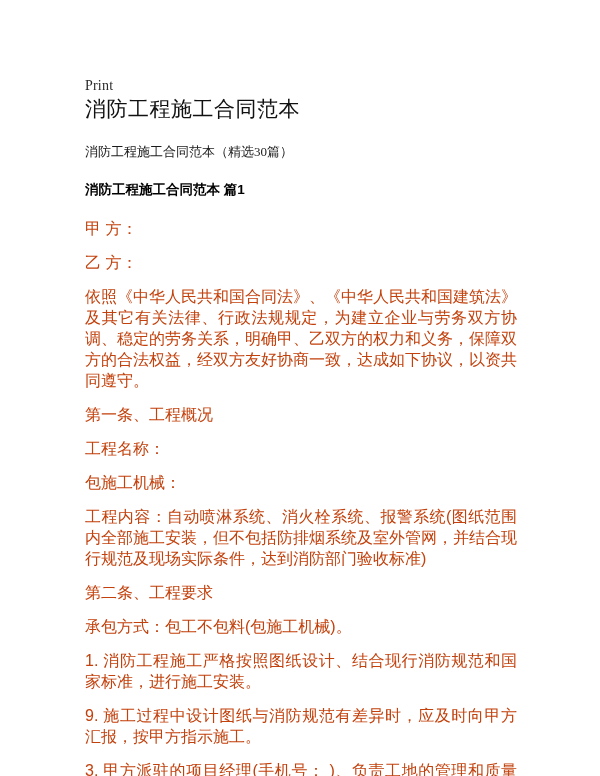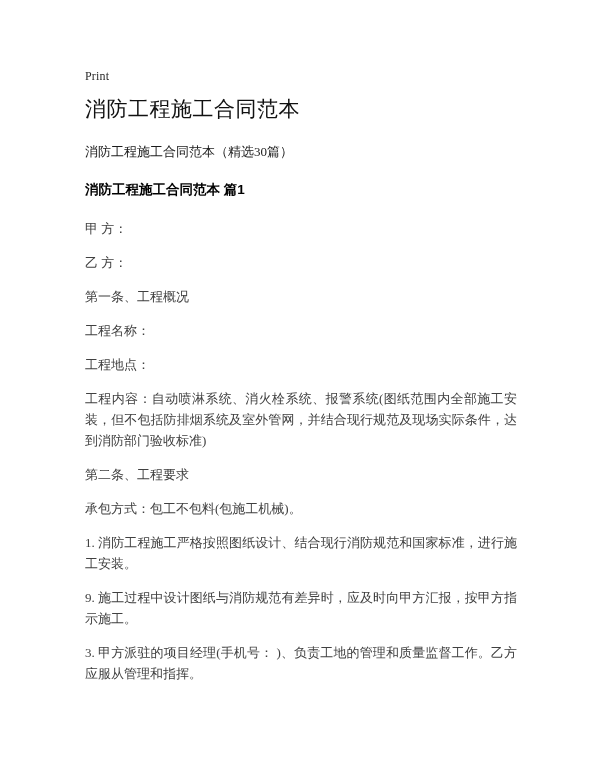--- a/index.html
+++ b/index.html
@@ -18,23 +18,23 @@
   .page {
     width: 600px;
     height: 776px;
     background: #ffffff;
     box-sizing: border-box;
     position: relative;
   }
   .print-label {
     position: absolute;
     left: 85px;
-    top: 69px;
+    top: 79px;
     font-family: "Liberation Serif", "DejaVu Serif", serif;
-    font-size: 12px;
+    font-size: 14px;
     line-height: 14px;
     color: #2b2b2b;
     letter-spacing: 0.2px;
   }
   .doc-body {
     position: absolute;
     left: 85px;
     top: 94px;
     width: 432px;
   }
@@ -55,27 +55,26 @@
     font-family: Liberation Serif, serif;
   }
   .section-heading {
     font-size: 13.5px;
     line-height: 20px;
     font-weight: bold;
     margin: 16px 0 18px 0;
     color: #000000;
   }
   .para {
-    font-size: 13px;
+    font-size: 16px;
     line-height: 21px;
     margin: 0 0 13px 0;
-    color: #404040;
+    color: #c2410c;
     text-align: justify;
     word-break: break-all;
-    font-family: Liberation Serif, serif;
   }
   .para:last-child {
     margin-bottom: 0;
   }
 </style>
 </head>
 <body>
 
 <div class="page">
 
@@ -85,23 +84,24 @@
 
     <h1 class="doc-title">消防工程施工合同范本</h1>
 
     <p class="subtitle">消防工程施工合同范本（精选30篇）</p>
 
     <p class="section-heading">消防工程施工合同范本 篇1</p>
 
     <div id="paragraph-container">
         <p class="para">甲 方：</p>
         <p class="para">乙 方：</p>
+        <p class="para">依照《中华人民共和国合同法》、《中华人民共和国建筑法》及其它有关法律、行政法规规定，为建立企业与劳务双方协调、稳定的劳务关系，明确甲、乙双方的权力和义务，保障双方的合法权益，经双方友好协商一致，达成如下协议，以资共同遵守。</p>
         <p class="para">第一条、工程概况</p>
         <p class="para">工程名称：</p>
-        <p class="para">工程地点：</p>
+        <p class="para">包施工机械：</p>
         <p class="para">工程内容：自动喷淋系统、消火栓系统、报警系统(图纸范围内全部施工安装，但不包括防排烟系统及室外管网，并结合现行规范及现场实际条件，达到消防部门验收标准)</p>
         <p class="para">第二条、工程要求</p>
         <p class="para">承包方式：包工不包料(包施工机械)。</p>
         <p class="para">1. 消防工程施工严格按照图纸设计、结合现行消防规范和国家标准，进行施工安装。</p>
         <p class="para">9. 施工过程中设计图纸与消防规范有差异时，应及时向甲方汇报，按甲方指示施工。</p>
         <p class="para">3. 甲方派驻的项目经理(手机号： )、负责工地的管理和质量监督工作。乙方应服从管理和指挥。</p>
       </div>
 
   </div>
 </div>

